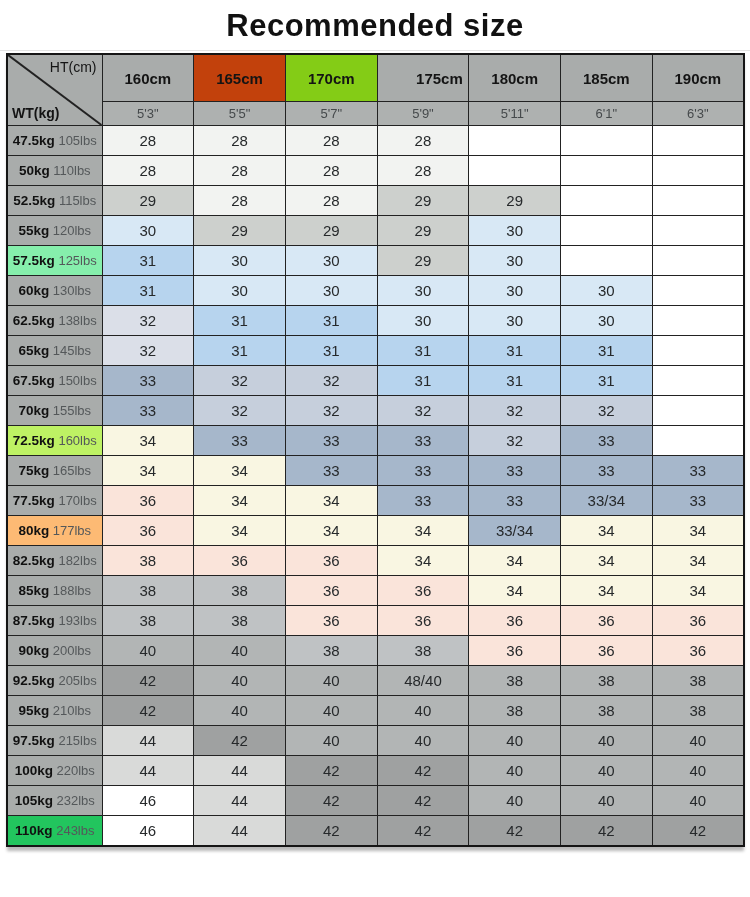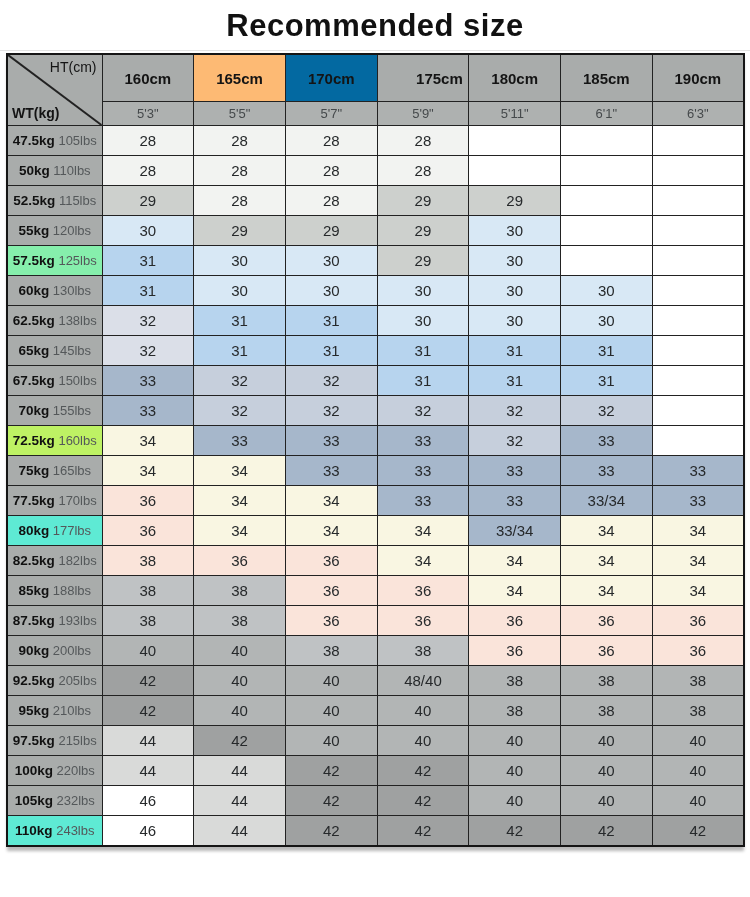--- a/index.html
+++ b/index.html
@@ -44,22 +44,22 @@
     <thead>
       <tr class="hdr" id="height-row">
         <th class="corner" rowspan="2" style="background: rgb(169, 172, 171);">
           <svg viewBox="0 0 100 100" preserveAspectRatio="none">
             <line x1="0" y1="0" x2="100" y2="100" stroke="#222" stroke-width="2" vector-effect="non-scaling-stroke"></line>
           </svg>
           <span class="ht">HT(cm)</span>
           <span class="wt">WT(kg)</span>
         </th>
       <th style="background: rgb(169, 172, 171);">160cm</th>
-          <th style="background: #fdba74;">165cm</th>
-          <th style="background: #0369a1; text-align: center;">170cm</th>
+          <th style="background: #c2410c;">165cm</th>
+          <th style="background: #84cc16; text-align: center;">170cm</th>
           <th style="background: rgb(169, 172, 171); padding-left: 33px;">175cm</th>
           <th style="background: rgb(169, 172, 171);">180cm</th>
           <th style="background: rgb(169, 172, 171);">185cm</th>
           <th style="background: rgb(169, 172, 171);">190cm</th>
         </tr>
       <tr class="ftr" id="ft-row">
           <th style="background: rgb(174, 177, 176);">5'3"</th>
           <th style="background: rgb(174, 177, 176);">5'5"</th>
           <th style="background: rgb(174, 177, 176);">5'7"</th>
           <th style="background: rgb(174, 177, 176);">5'9"</th>
@@ -193,21 +193,21 @@
           <td class="label" style="background: rgb(169, 172, 171);"><b>77.5kg</b><span class="lbs"> 170lbs</span></td>
           <td class="cell" style="background: rgb(250, 228, 218);">36</td>
           <td class="cell" style="background: rgb(249, 246, 226);">34</td>
           <td class="cell" style="background: rgb(249, 246, 226);">34</td>
           <td class="cell" style="background: rgb(166, 183, 203);">33</td>
           <td class="cell" style="background: rgb(166, 183, 203);">33</td>
           <td class="cell" style="background: rgb(166, 183, 203);">33/34</td>
           <td class="cell" style="background: rgb(166, 183, 203);">33</td>
         </tr>
         <tr>
-          <td class="label" style="background: #5eead4; margin-top: 48px;"><b>80kg</b><span class="lbs"> 177lbs</span></td>
+          <td class="label" style="background: #fdba74; margin-top: 48px;"><b>80kg</b><span class="lbs"> 177lbs</span></td>
           <td class="cell" style="background: rgb(250, 228, 218);">36</td>
           <td class="cell" style="background: rgb(249, 246, 226);">34</td>
           <td class="cell" style="background: rgb(249, 246, 226);">34</td>
           <td class="cell" style="background: rgb(249, 246, 226);">34</td>
           <td class="cell" style="background: rgb(166, 183, 203);">33/34</td>
           <td class="cell" style="background: rgb(249, 246, 226);">34</td>
           <td class="cell" style="background: rgb(249, 246, 226);">34</td>
         </tr>
         <tr>
           <td class="label" style="background: rgb(169, 172, 171);"><b>82.5kg</b><span class="lbs"> 182lbs</span></td>
@@ -293,21 +293,21 @@
           <td class="label" style="background: rgb(169, 172, 171);"><b>105kg</b><span class="lbs"> 232lbs</span></td>
           <td class="cell" style="background: rgb(255, 255, 255);">46</td>
           <td class="cell" style="background: rgb(217, 218, 217);">44</td>
           <td class="cell" style="background: rgb(159, 161, 161);">42</td>
           <td class="cell" style="background: rgb(159, 161, 161);">42</td>
           <td class="cell" style="background: rgb(178, 181, 181);">40</td>
           <td class="cell" style="background: rgb(178, 181, 181);">40</td>
           <td class="cell" style="background: rgb(178, 181, 181);">40</td>
         </tr>
         <tr>
-          <td class="label" style="background: #5eead4;"><b>110kg</b><span class="lbs"> 243lbs</span></td>
+          <td class="label" style="background: #22c55e;"><b>110kg</b><span class="lbs"> 243lbs</span></td>
           <td class="cell" style="background: rgb(255, 255, 255);">46</td>
           <td class="cell" style="background: rgb(217, 218, 217);">44</td>
           <td class="cell" style="background: rgb(159, 161, 161);">42</td>
           <td class="cell" style="background: rgb(159, 161, 161);">42</td>
           <td class="cell" style="background: rgb(159, 161, 161);">42</td>
           <td class="cell" style="background: rgb(159, 161, 161);">42</td>
           <td class="cell" style="background: rgb(159, 161, 161);">42</td>
         </tr>
       </tbody>
   </table>

